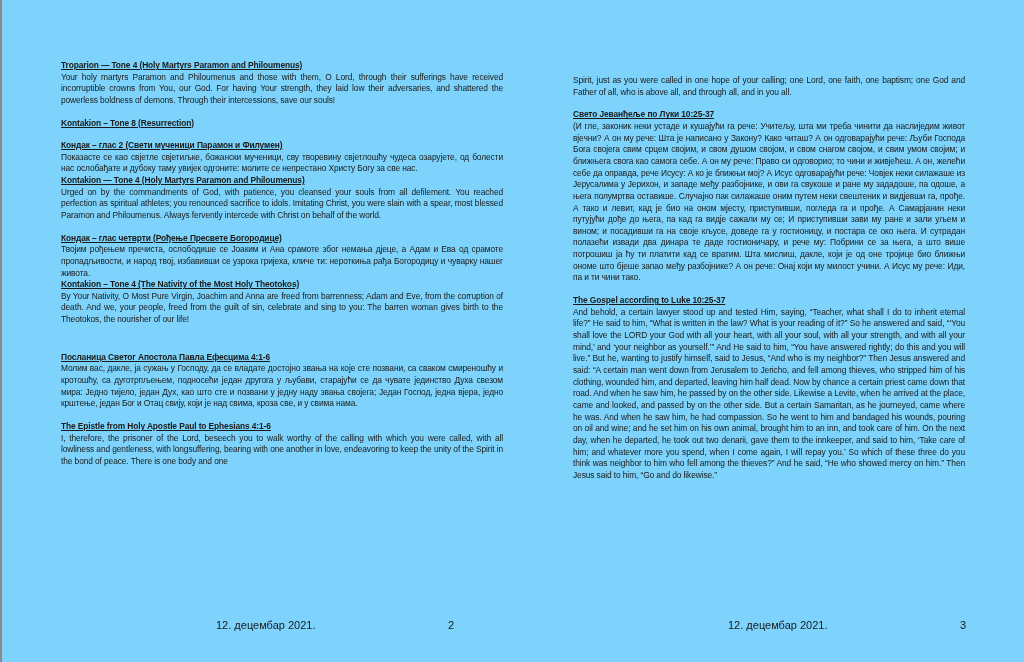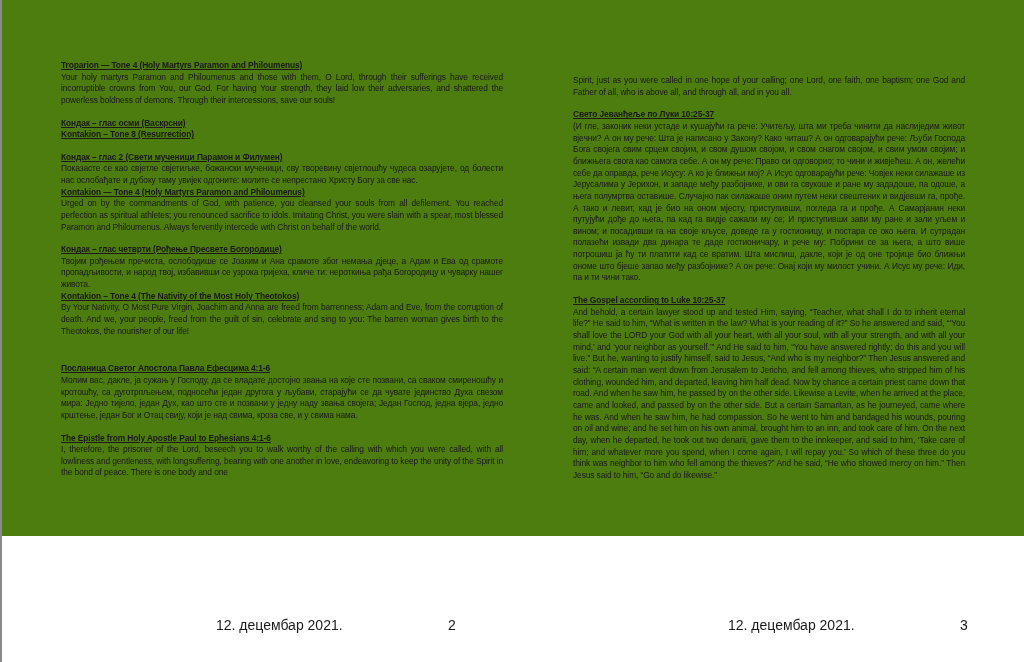--- a/index.html
+++ b/index.html
@@ -12,22 +12,22 @@
       font-family: "Liberation Sans", "DejaVu Sans", sans-serif;
       color: #1a1a1a;
       border-left: 2px solid #8a8a8a;
     }
     .spread {
       position: absolute; inset: 0;
       display: flex;
     }
     .page {
       position: relative;
-      width: 511px; height: 536px;
-      background: #4d7c0f;
+      width: 511px; height: 662px;
+      background: #7dd3fc;
     }
     .page-left .content {
       position: absolute;
       left: 59px; top: 60px; width: 442px;
     }
     .page-right .content {
       position: absolute;
       left: 60px; top: 75px; width: 392px;
     }
     .section { margin-bottom: 11px; }
@@ -42,21 +42,21 @@
     }
     .body {
       font-size: 8.4px;
       line-height: 11.65px;
       text-align: justify;
       letter-spacing: -0.1px;
     }
     .footer {
       position: absolute;
       top: 620px;
-      font-size: 14px;
+      font-size: 11px;
       line-height: 11px;
     }
     .page-left .footer-date { left: 214px; }
     .page-left .footer-page { left: 446px; }
     .page-right .footer-date { left: 215px; }
     .page-right .footer-page { left: 447px; }
   </style>
 </head>
 <body>
 
@@ -64,21 +64,20 @@
 
   <div class="page page-left">
     <div class="content">
 
       <div class="section">
         <div class="heading">Troparion — Tone 4 (Holy Martyrs Paramon and Philoumenus)</div>
         <div class="body">Your holy martyrs Paramon and Philoumenus and those with them, O Lord, through their sufferings have received incorruptible crowns from You, our God. For having Your strength, they laid low their adversaries, and shattered the powerless boldness of demons. Through their intercessions, save our souls!</div>
       </div>
 
       <div class="section tight">
-        <div class="heading">Кондак – глас осми (Васкрсни)</div>
       </div>
 
       <div class="section">
         <div class="heading">Kontakion – Tone 8 (Resurrection)</div>
       </div>
 
       <div class="section tight">
         <div class="heading">Кондак – глас 2 (Свети мученици Парамон и Филумен)</div>
         <div class="body">Показасте се као свјетле свјетиљке, божански мученици, сву творевину свјетлошћу чудеса озарујете, од болести нас ослобађате и дубоку таму увијек одгоните: молите се непрестано Христу Богу за све нас.</div>
       </div>

